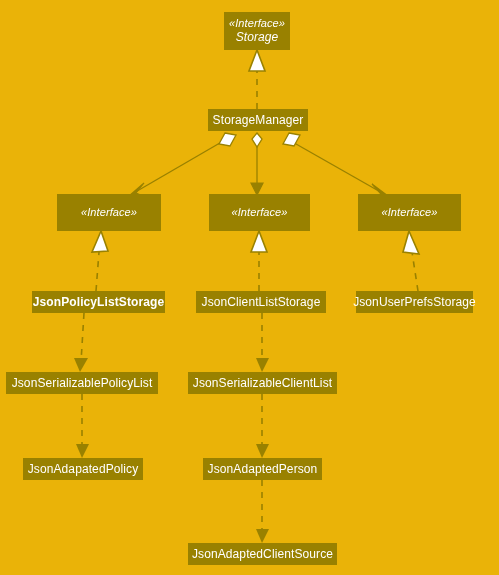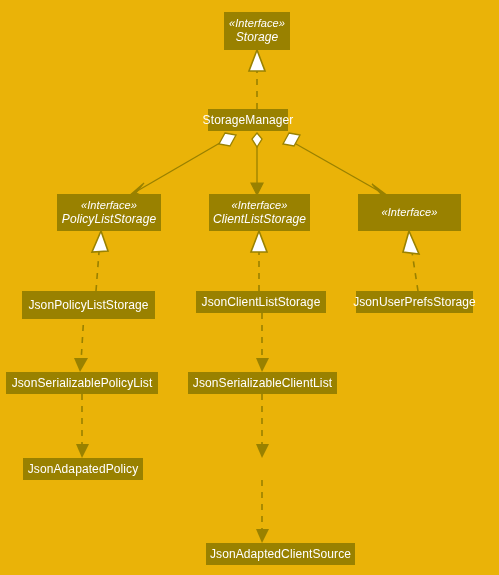--- a/index.html
+++ b/index.html
@@ -122,39 +122,37 @@
       <path d="M262,480 L262,533" stroke="#998100" stroke-width="1.6" fill="none" stroke-dasharray="6,6"></path>
       <polygon points="262,543 256,529 269,529" fill="#998100"></polygon>
     </g>
   </svg>
 
   <div class="node iface" style="left:224px; top:12px; width:66px; height:38px;">
     <span class="stereotype">«Interface»</span>
     <span class="cname">Storage</span>
   </div>
 
-  <div class="node plain" style="left:208px; top:109px; width:80px; height:22px;">
+  <div class="node plain" style="left:208px; top:109px; width:100px; height:22px;">
     <span class="cname">StorageManager</span>
   </div>
 
   <div class="node iface" style="left:57px; top:194px; width:104px; height:37px;">
     <span class="stereotype">«Interface»</span>
-    <span class="cname">PolicyListStorage</span>
   </div>
 
   <div class="node iface" style="left:209px; top:194px; width:101px; height:37px;">
     <span class="stereotype">«Interface»</span>
-    <span class="cname">ClientListStorage</span>
   </div>
 
   <div class="node iface" style="left:358px; top:194px; width:103px; height:37px;">
     <span class="stereotype">«Interface»</span>
   </div>
 
-  <div class="node plain" style="left:22px; top:291px; width:133px; height:28px;">
+  <div class="node plain" style="left:32px; top:291px; width:133px; height:22px;font-weight:bold;">
     <span class="cname">JsonPolicyListStorage</span>
   </div>
 
   <div class="node plain" style="left:196px; top:291px; width:130px; height:22px;">
     <span class="cname">JsonClientListStorage</span>
   </div>
 
   <div class="node plain" style="left:356px; top:291px; width:117px; height:22px;">
     <span class="cname">JsonUserPrefsStorage</span>
   </div>
@@ -164,18 +162,21 @@
   </div>
 
   <div class="node plain" style="left:188px; top:372px; width:149px; height:22px;">
     <span class="cname">JsonSerializableClientList</span>
   </div>
 
   <div class="node plain" style="left:23px; top:458px; width:120px; height:22px;">
     <span class="cname">JsonAdapatedPolicy</span>
   </div>
 
+  <div class="node plain" style="left:203px; top:458px; width:119px; height:22px;">
+    <span class="cname">JsonAdaptedPerson</span>
+  </div>
 
-  <div class="node plain" style="left:206px; top:543px; width:149px; height:22px;">
+  <div class="node plain" style="left:188px; top:543px; width:149px; height:22px;">
     <span class="cname">JsonAdaptedClientSource</span>
   </div>
 
 </div>
 
 </body></html>

